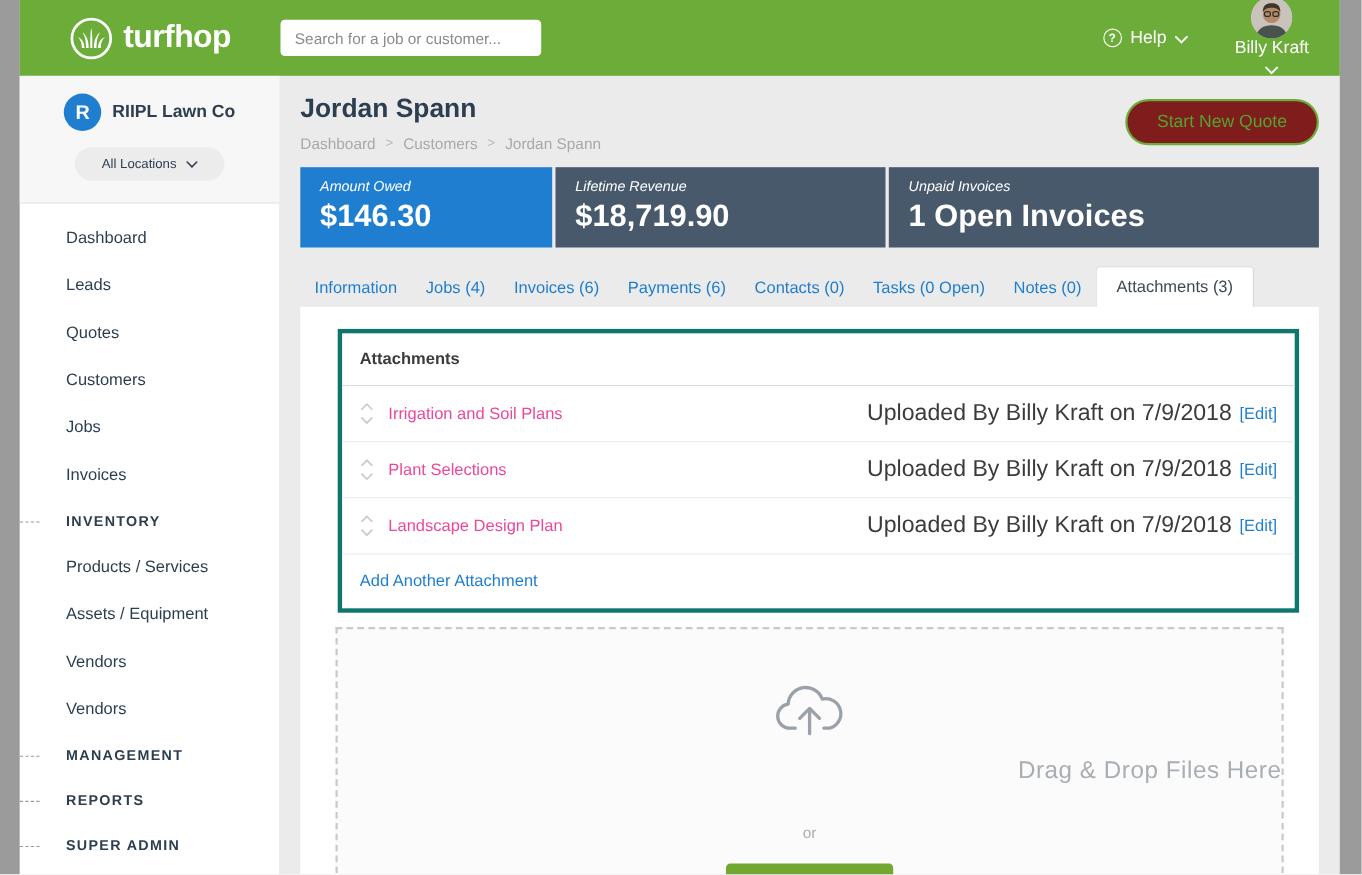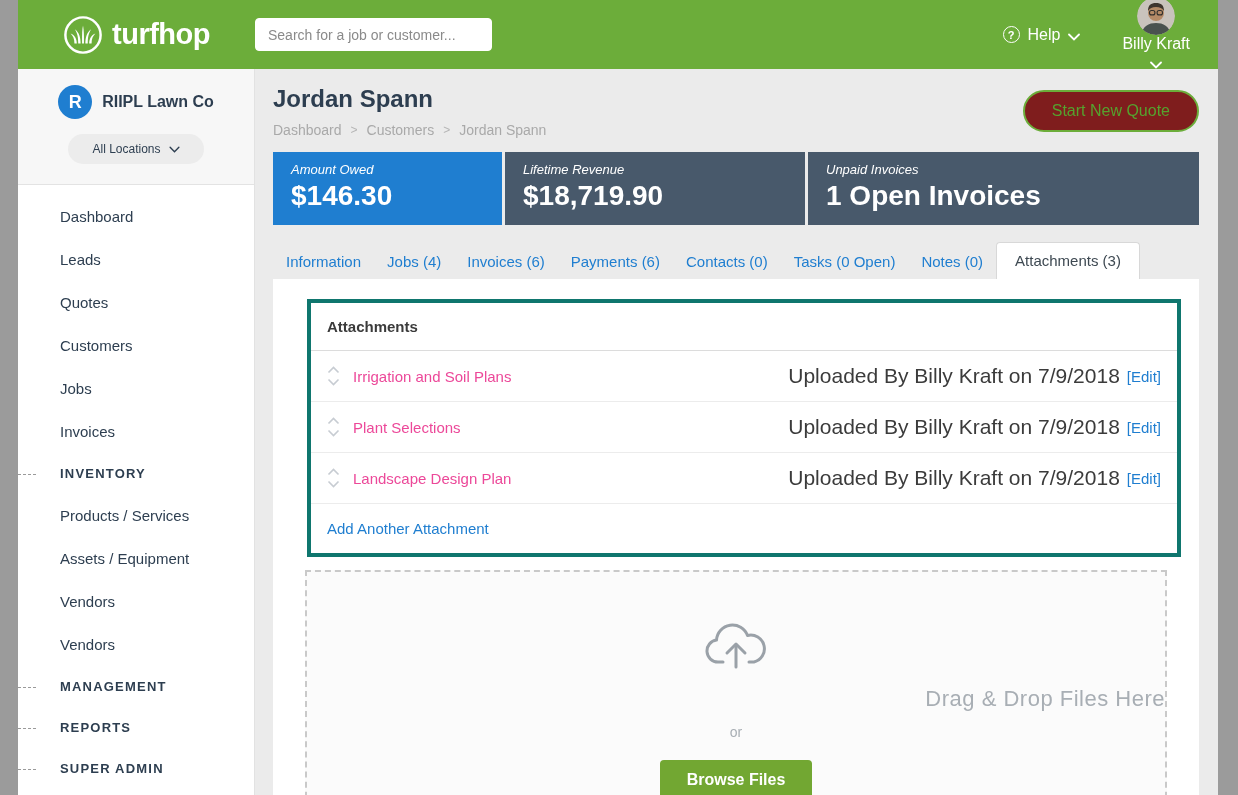--- a/index.html
+++ b/index.html
@@ -72,21 +72,21 @@
   .card-head { padding:15px 16px; font-size:15px; font-weight:700; color:#3b3b3b; border-bottom:1px solid #dcdcdc; }
   .att-row { display:flex; align-items:center; padding:13px 16px; border-bottom:1px solid #ececec; }
   .reorder { display:flex; flex-direction:column; gap:4px; margin-right:13px; cursor:pointer; }
   .att-title { flex:1; font-size:15px; color:#ec4899; cursor:pointer; }
   .att-meta { font-size:21px; color:#3b3b3b; }
   .edit-link { font-size:15px; color:#1f7ed0; margin-left:7px; cursor:pointer; }
   .add-row { padding:16px; font-size:15px; color:#1f7ed0; cursor:pointer; }
 
   .dropzone { margin:13px 14px 0; border:2px dashed #c9c9c9; background:#fbfbfb; text-align:center; padding:50px 0 26px; }
   .dz-head { margin-top:12px; font-size:22px; color:#a8aeb4; letter-spacing:0.5px;text-align:right; }
-  .dz-or { margin-top:12px; font-size:14px; color:#a8aeb4; }
+  .dz-or { margin-top:36px; font-size:14px; color:#a8aeb4; }
   .browse-btn { margin-top:20px; background:#72a732; border:none; color:#fff; font-size:16px; font-weight:600;
       padding:11px 27px; border-radius:4px; cursor:pointer; font-family:inherit; }
 </style>
 </head>
 <body>
 
 <div class="frame">
   <div class="edge edge-left"></div>
 
   <div class="app">

